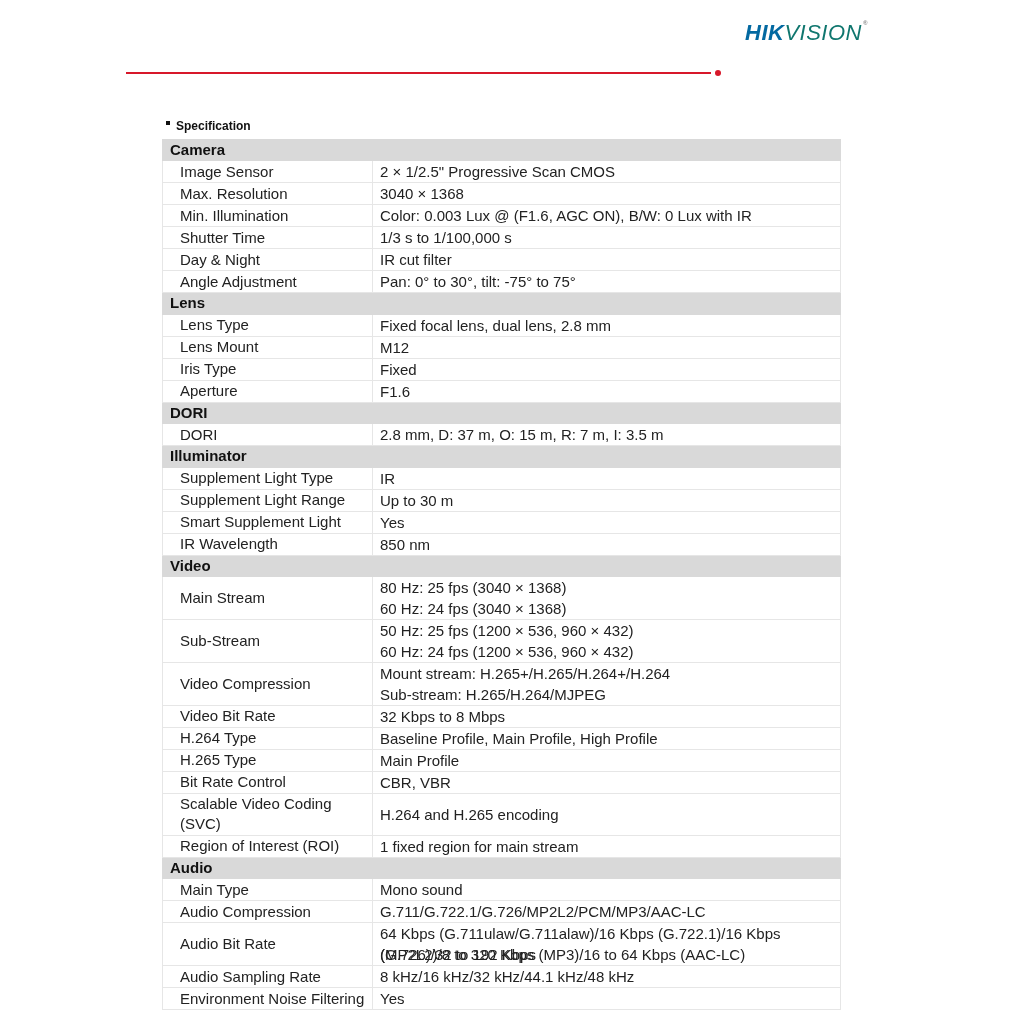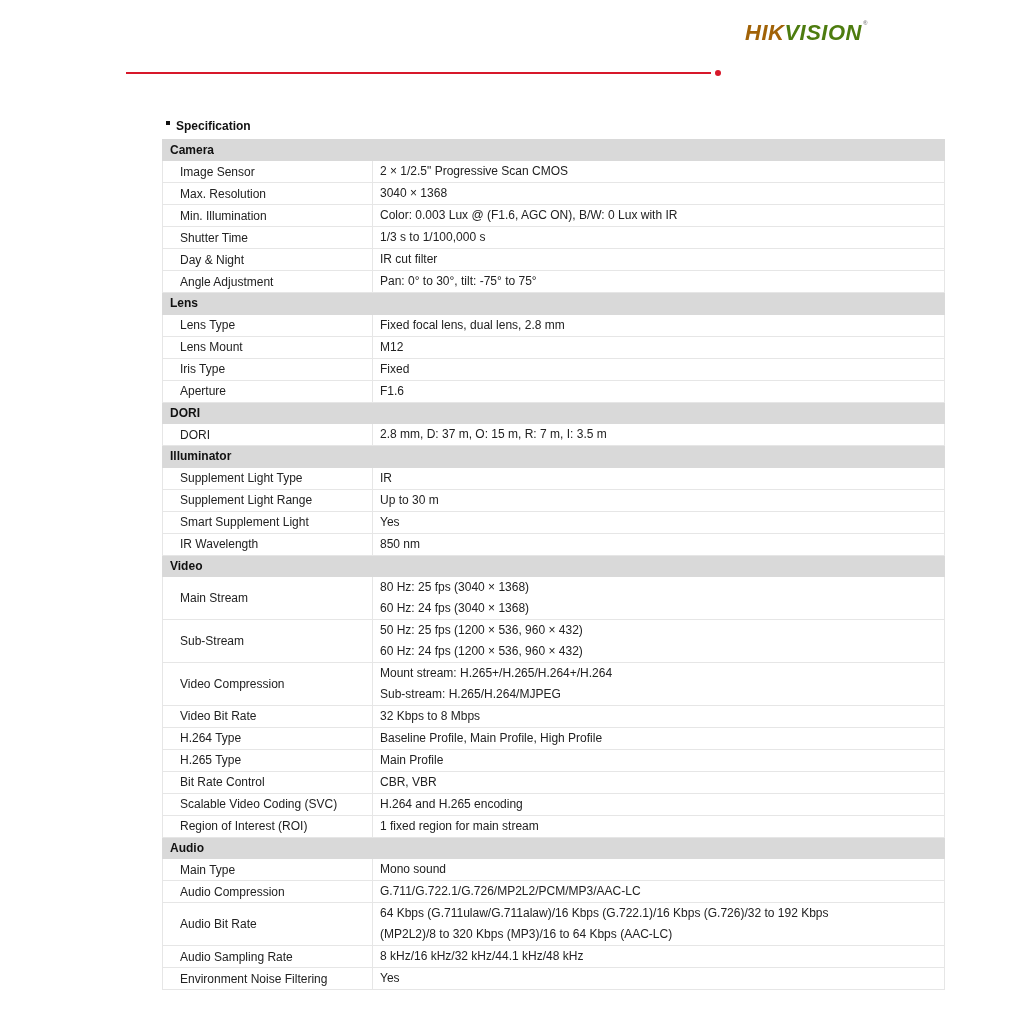--- a/index.html
+++ b/index.html
@@ -1,28 +1,28 @@
 <!DOCTYPE html>
 <html><head>
 <meta charset="utf-8">
 <style>
   html, body { margin: 0; padding: 0; background: #ffffff; }
   body { width: 1024px; height: 1024px; position: relative; overflow: hidden;
          font-family: "Liberation Sans", "DejaVu Sans", sans-serif; color: #222; }
   .logo { position: absolute; left: 745px; top: 20px; font-size: 22px; font-style: italic;
           font-weight: bold; letter-spacing: 0.5px; }
-  .logo .hik { color: #a16207; }
-  .logo .vis { color: #4d7c0f; font-weight: bold; }
+  .logo .hik { color: #0369a1; }
+  .logo .vis { color: #0f766e; font-weight: normal; }
   .logo .reg { font-size: 6px; color: #888; vertical-align: top; margin-left: 1px; }
   .rule { position: absolute; left: 126px; top: 72px; width: 585px; height: 2px; background: #d7182a; }
   .rule-dot { position: absolute; left: 715px; top: 70px; width: 6px; height: 6px; border-radius: 50%; background: #d7182a; }
   .title { position: absolute; left: 166px; top: 119px; font-size: 12px; font-weight: bold; color: #111; }
   .title .bullet { display: inline-block; width: 4px; height: 4px; background: #111; margin-right: 6px; vertical-align: middle; position: relative; top: -4px; }
-  table.spec { position: absolute; left: 162px; top: 139px; width: 783px; border-collapse: collapse;
-               font-size: 12px; color: #222; }
+  table.spec { position: absolute; left: 162px; top: 139px; width: 679px; border-collapse: collapse;
+               font-size: 15px; color: #222; }
   table.spec td { border: 1px solid #e6e6e6; padding: 0 7px; height: 20.4px; line-height: 20.4px; vertical-align: middle; }
   table.spec td.k { width: 185px; padding-left: 17px; }
   table.spec tr.section td { background: #d9d9d9; font-weight: bold; color: #111; border-color: #d9d9d9; }
   table.spec td.v .line { display: block; height: 21px; line-height: 21px; }
 </style>
 </head>
 <body>
 
 <div class="logo">
   <span class="hik">HIK</span><span class="vis">VISION</span><span class="reg">®</span>

